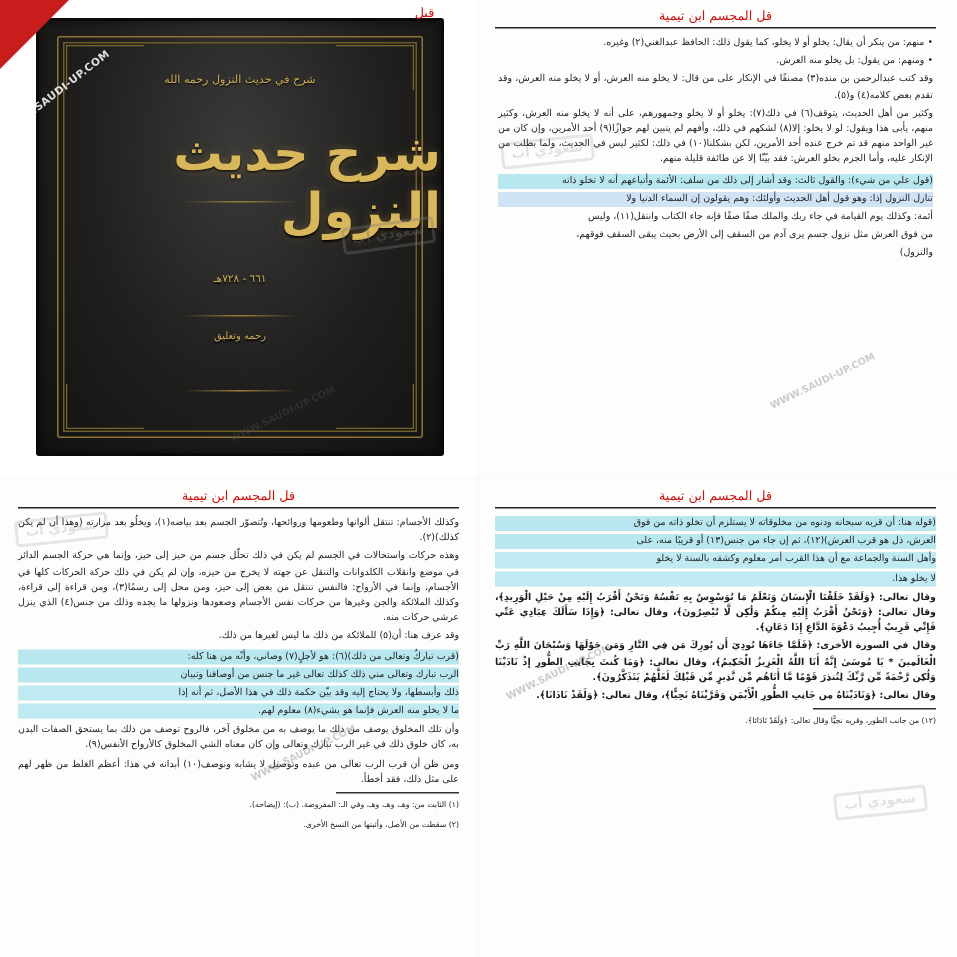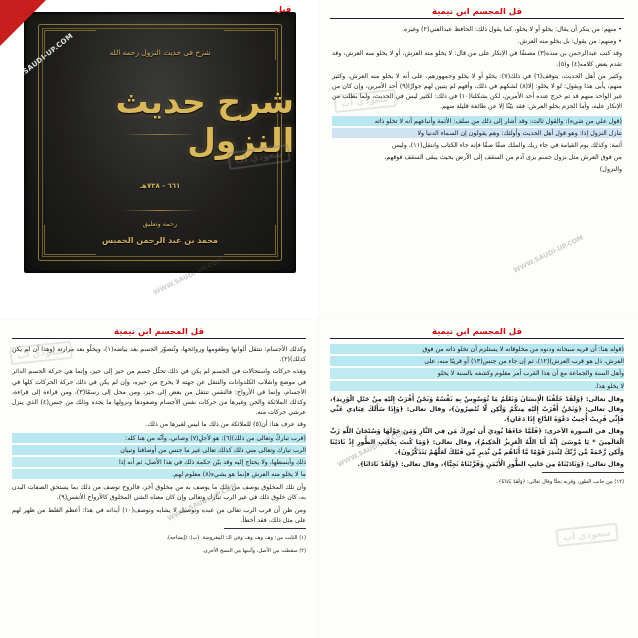--- a/index.html
+++ b/index.html
@@ -13,21 +13,21 @@
   #page {
     position: relative;
     width: 638px; height: 638px;
     background: #fbfbf9;
   }
 
   
   .hdr {
     color: #cc1111;
     font-size: 8.5px;
-    font-weight: bold;
+    font-weight: normal;
     text-align: center;
     letter-spacing: 0;
     direction: rtl;
     white-space: nowrap;
   }
   .rule {
     border-top: 1px solid #222;
     height: 0;
   }
   .txt {
@@ -55,21 +55,21 @@
   #cover-photo {
     position: absolute;
     left: 0; top: 0;
     width: 318px; height: 318px;
     background: #ffffff;
     overflow: hidden;
   }
   .cover-board {
     position: absolute;
     left: 24px; top: 12px;
-    width: 272px; height: 261px;
+    width: 272px; height: 292px;
     background:
       radial-gradient(ellipse at 50% 30%, #3a3a38 0%, #201f1d 55%, #121211 100%);
     border: 2px solid #0a0a09;
     border-radius: 2px;
     box-shadow: 0 0 8px rgba(0,0,0,.5) inset;
   }
   .cover-frame {
     position: absolute;
     left: 12px; top: 10px; right: 12px; bottom: 10px;
     border: 1px solid #8c7435;
@@ -110,21 +110,21 @@
     font-weight: bold;
     color: #d9b75c;
     letter-spacing: -1px;
     text-shadow: 0 1px 2px #000, 0 0 6px rgba(200,160,70,.35);
     text-align: right;
   }
   #cv-author-label { top: 128px; font-size: 7.4px; color: #cfae58; }
   #cv-author {
     top: 150px; font-size: 8.6px; color: #cf5a3a; font-weight: bold;
   }
-  #cv-dates { top: 168px; font-size: 7px; color: #cfae58; font-weight: bold; }
+  #cv-dates { top: 168px; font-size: 7px; color: #cfae58; }
   #cv-ed-label { top: 206px; font-size: 6.6px; color: #cfae58; }
   #cv-editor { top: 222px; font-size: 8px; color: #cfae58; font-weight: bold; }
 
   .cv-div {
     position: absolute;
     left: 96px; right: 96px;
     height: 1px;
     background: linear-gradient(90deg, rgba(200,165,80,0) 0%, #9c8035 50%, rgba(200,165,80,0) 100%);
   }
   #cv-div1 { top: 120px; }
@@ -233,21 +233,20 @@
       <div class="cv-line" id="cv-sub1">شرح في حديث النزول رحمه الله</div>
       <div class="cv-line" id="cv-title">شرح حديث النزول</div>
 
       <div class="cv-div" id="cv-div1"></div>
 
       <div class="cv-line" id="cv-dates">٦٦١ - ٧٢٨هـ</div>
 
       <div class="cv-div" id="cv-div2"></div>
 
       <div class="cv-line" id="cv-ed-label">رحمه وتعليق</div>
-      <div class="cv-line" id="cv-editor">محمد بن عبد الرحمن الخميس</div>
 
       <div class="cv-div" id="cv-div3"></div>
     </div>
 
     <div class="red-corner"></div>
     <div class="wm-url">WWW.SAUDI-UP.COM</div>
 
     <div class="wm-box" style="left:228px; top:148px; transform:rotate(-8deg);">سعودي أب</div>
     <div class="wm wm-rot wm-small" style="left:150px; top:272px;">WWW.SAUDI-UP.COM</div>
   </div>

